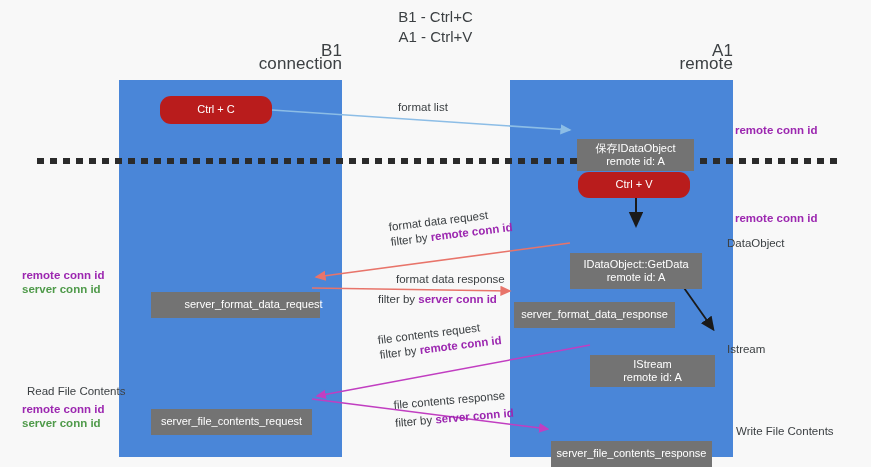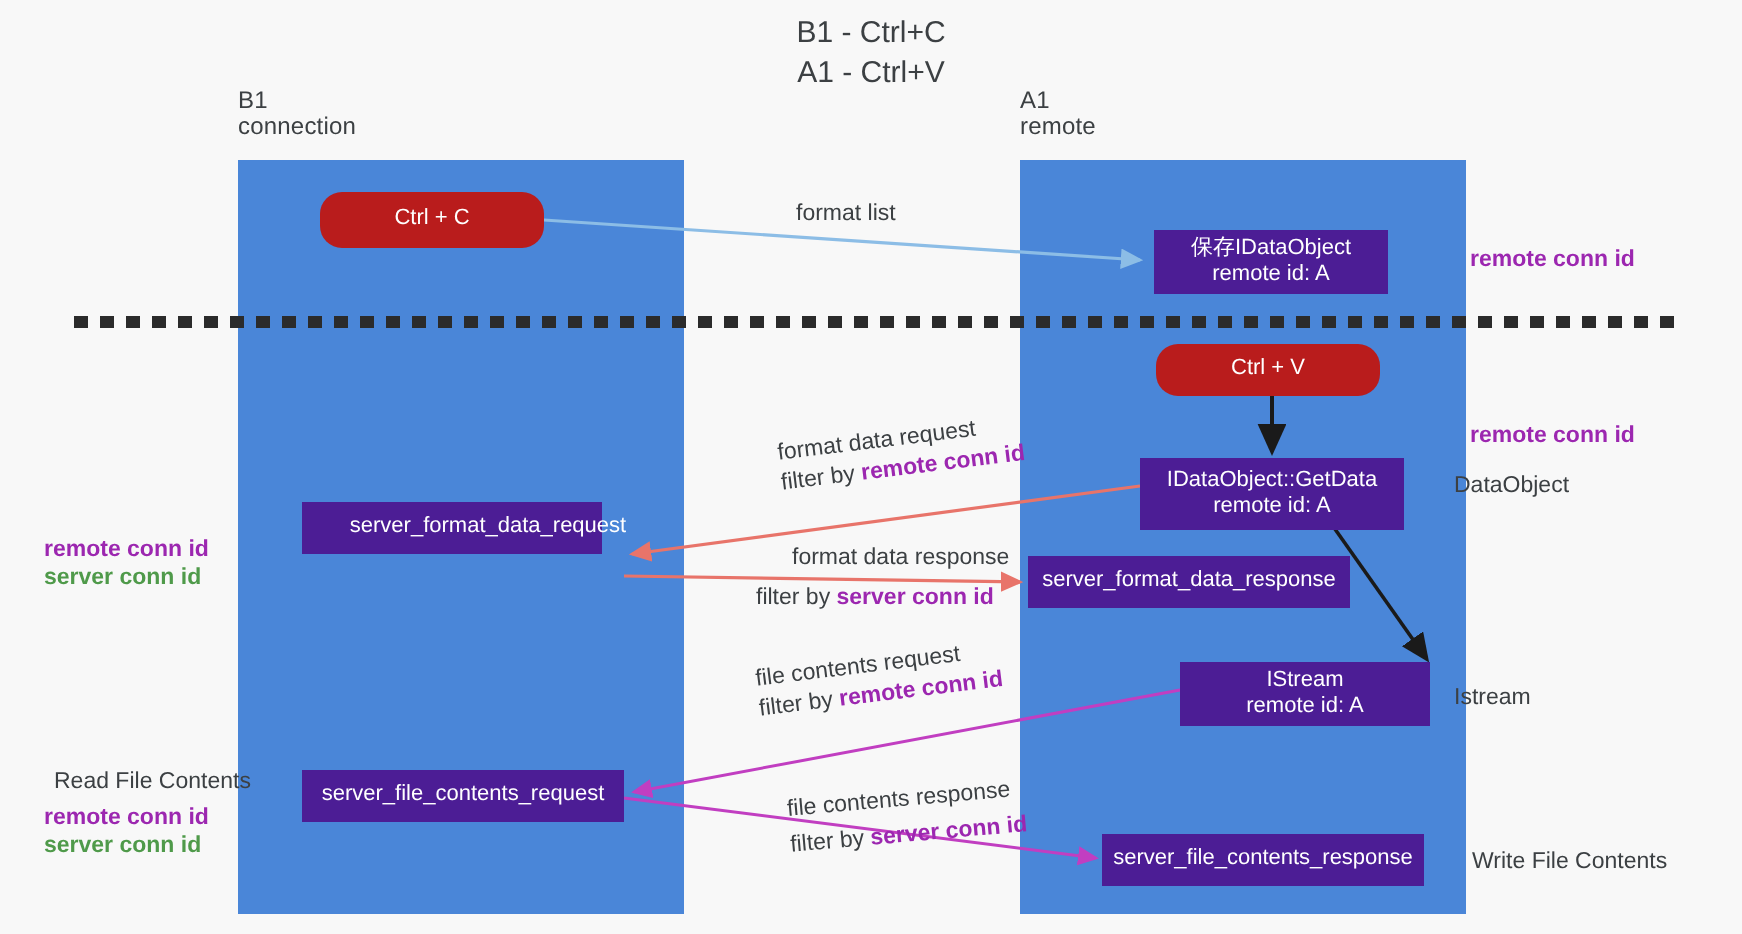--- a/index.html
+++ b/index.html
@@ -12,22 +12,22 @@
   }
   #stage{position:absolute;left:0;top:0;width:871px;height:467px;}
 
   
   .col{position:absolute;background:#4a86d8;}
   #col-b1{left:119px;top:80px;width:223px;height:377px;}
   #col-a1{left:510px;top:80px;width:223px;height:377px;}
 
   
   .coltitle{
-    position:absolute;text-align:left;
-    font-size:12px;line-height:13px;color:#3c4043;
+    position:absolute;text-align:right;
+    font-size:17px;line-height:13px;color:#3c4043;
     letter-spacing:.1px;
   }
   #title-b1{left:119px;top:44px;width:223px;}
   #title-a1{left:510px;top:44px;width:223px;}
   .coltitle .l1{display:block;}
   .coltitle .l2{display:block;}
 
   
   #heading{
     position:absolute;left:0;top:7px;width:871px;text-align:center;
@@ -36,29 +36,29 @@
   #heading span{display:block;}
 
   
   .box{
     position:absolute;box-sizing:border-box;
     display:flex;flex-direction:column;align-items:center;justify-content:center;
     color:#ffffff;font-size:11px;line-height:13.5px;text-align:center;
     padding:2px 4px;
   }
   .green{background:#b91c1c;border-radius:11px;}
-  .orange{background:#4c1d95;}
+  .orange{background:#737373;margin-top:24px;}
   .box .ln{display:block;white-space:nowrap;}
 
   #box-ctrlc{left:160px;top:96px;width:112px;height:28px;}
   #box-ctrlv{left:578px;top:172px;width:112px;height:26px;justify-content:center;}
   #box-save-ido{left:577px;top:115px;width:117px;height:32px;}
   #box-getdata{left:570px;top:229px;width:132px;height:36px;}
   #box-istream{left:590px;top:331px;width:125px;height:32px;}
-  #box-sfdreq{left:151px;top:251px;width:150px;height:26px;padding-left:40px;}
+  #box-sfdreq{left:151px;top:268px;width:169px;height:26px;padding-left:40px;}
   #box-sfdresp{left:514px;top:278px;width:161px;height:26px;}
   #box-sfcreq{left:151px;top:385px;width:161px;height:26px;}
   #box-sfcresp{left:551px;top:417px;width:161px;height:26px;}
 
   
   #dashline{
     position:absolute;left:37px;top:158px;width:800px;height:6px;
     background-image:repeating-linear-gradient(to right,#2b2b2b 0 7px,transparent 7px 13px);
   }
 

